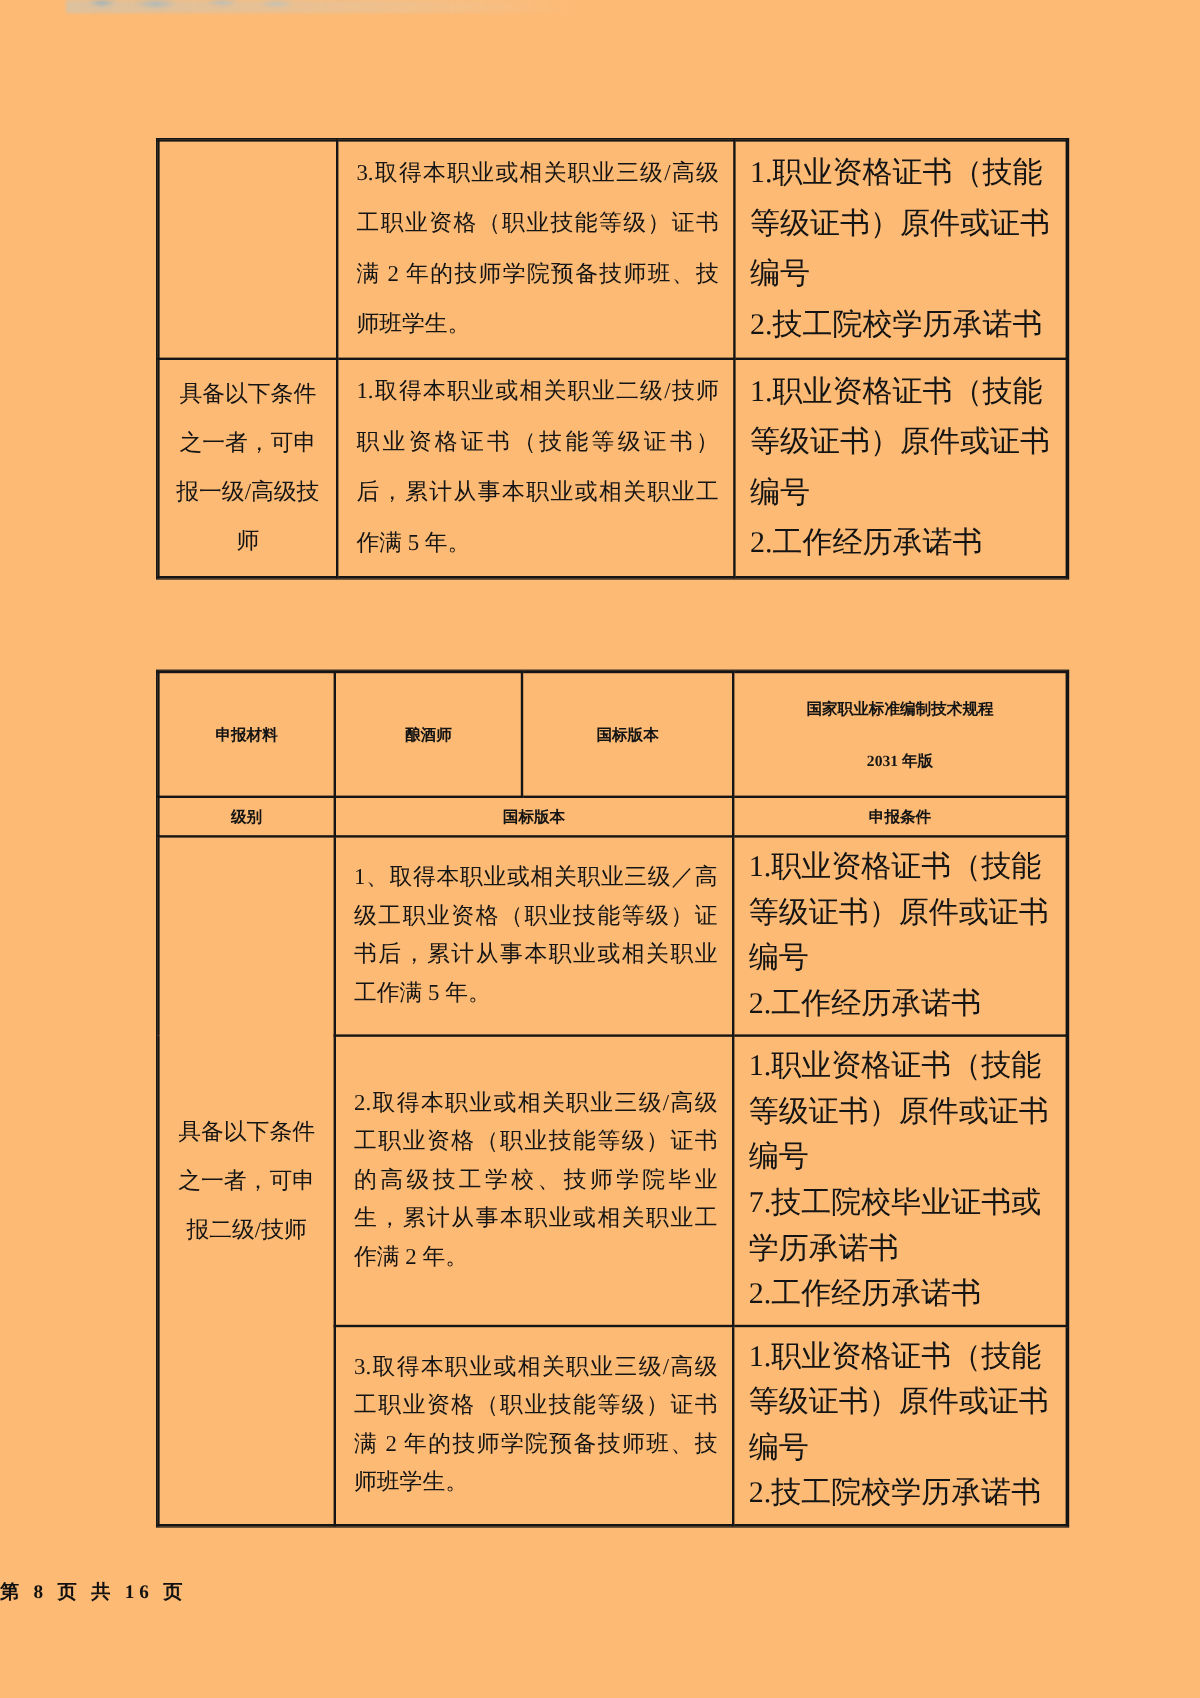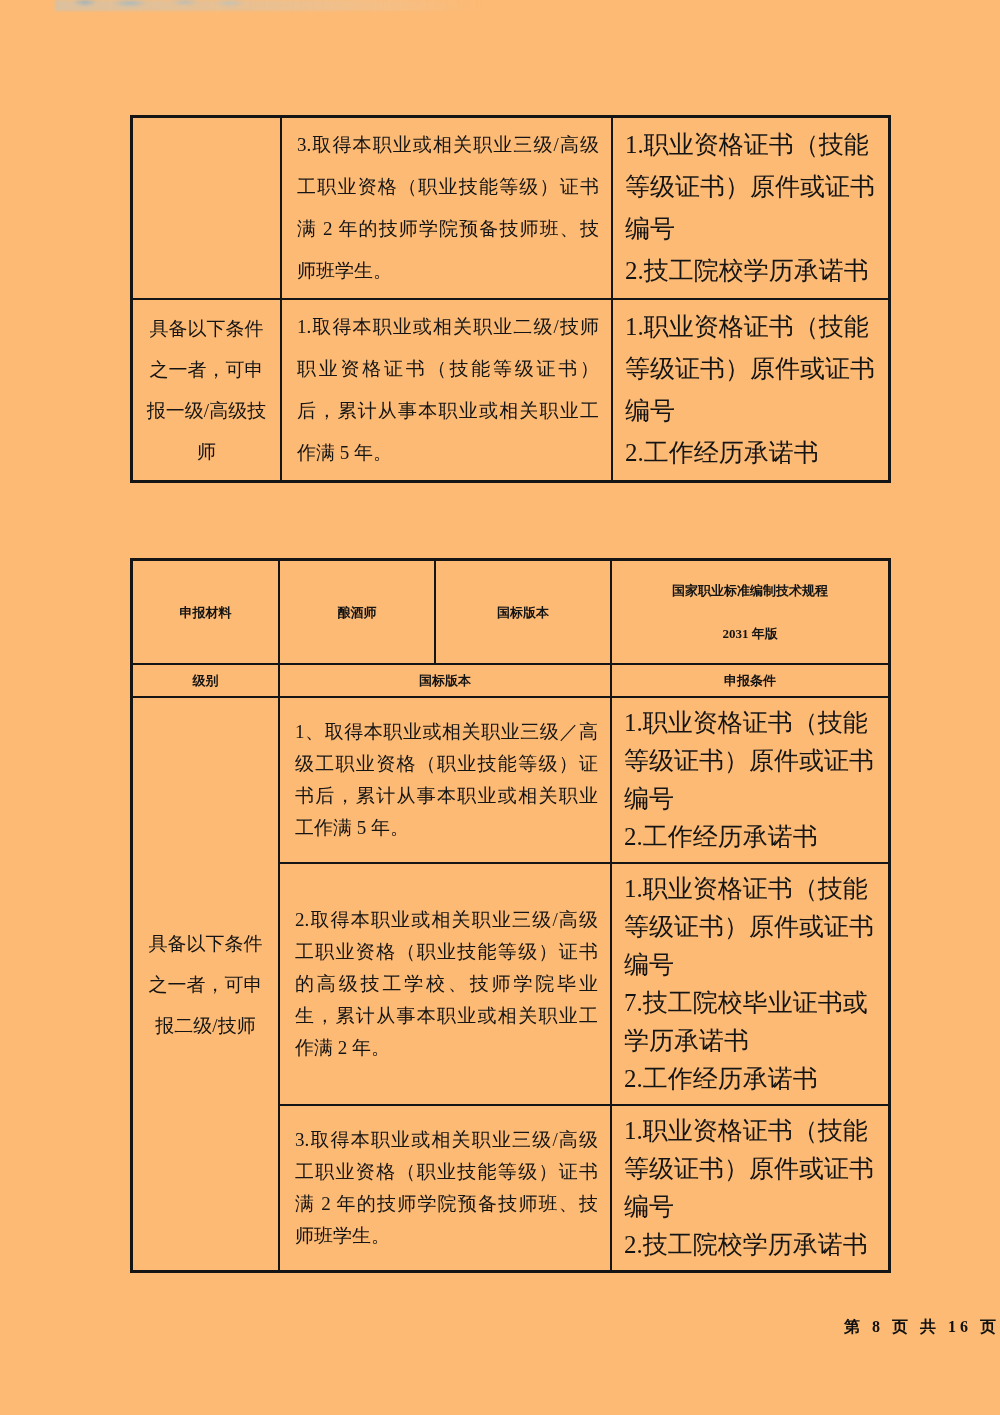--- a/index.html
+++ b/index.html
@@ -35,21 +35,21 @@
   .tbl-main .cond-cell { line-height:32px; }
   .tbl-main .mat-cell .mat-item { line-height:38px; }
   .mat-item { display:block; }
 
   .hdr { font-weight:bold; text-align:center; font-size:13px; }
   .hdr-big { line-height:43px; padding:4px 8px; }
   .hdr-small { line-height:26px; }
 
   .footer {
     position:absolute; top:1317px; left:0; width:100%;
-    text-align:right; font-size:16px; font-weight:bold; letter-spacing:4px;
+    text-align:left; font-size:16px; font-weight:bold; letter-spacing:4px;
     color:#111;
   }
 </style>
 </head>
 <body>
 
 <div class="page">
 
   <div class="artifact"></div>
 

